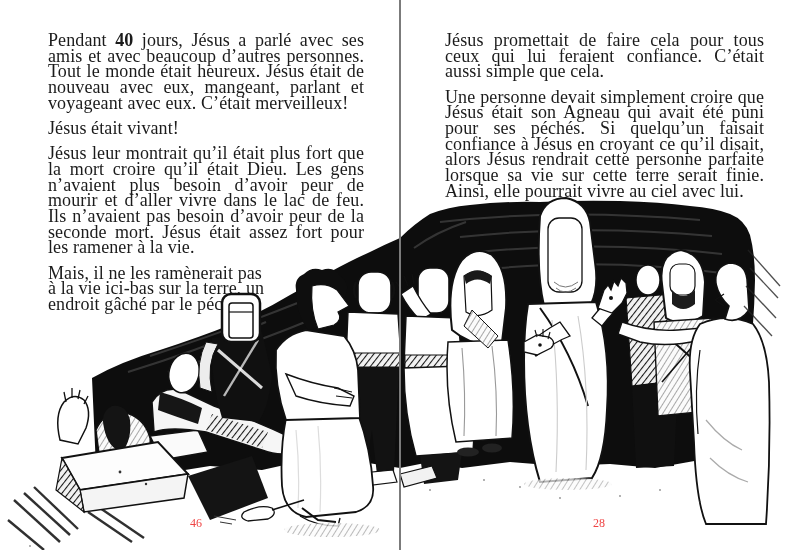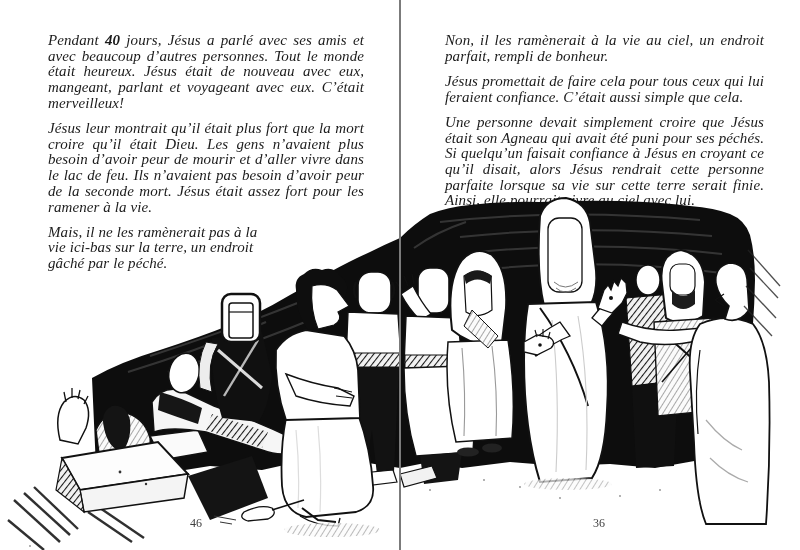--- a/index.html
+++ b/index.html
@@ -3,48 +3,48 @@
 <meta charset="utf-8">
 <style>
   html,body{margin:0;padding:0;}
   body{
     width:800px;height:550px;position:relative;overflow:hidden;
     background:#ffffff;color:#1b1b1b;
     font-family:"Liberation Serif", serif;
   }
   .page-spread{position:absolute;inset:0;}
   .text-col{
-    position:absolute;top:33px;font-size:15px;line-height:15.7px;
-    text-align:justify;letter-spacing:0.1px;font-style:italic;
+    position:absolute;top:33px;font-size:18px;line-height:15.7px;
+    text-align:justify;letter-spacing:0.1px;
   }
   .text-col p{margin:0 0 9.5px 0;}
   #left-col{left:48px;width:316px;}
   #right-col{left:445px;width:319px;}
   .bold{font-weight:bold;}
   p.wrap-para{width:292px;text-align:left;}
   .wrap-spacer{float:right;width:74px;height:36px;margin-top:16px;}
   .gutter{position:absolute;left:399px;top:0;width:2px;height:550px;background:#7b7b7b;}
-  .pagenum{position:absolute;top:516px;font-size:12px;color:#404040;}
+  .pagenum{position:absolute;top:516px;font-size:12px;color:#ef4444;}
   #pn-left{left:190px;}
   #pn-right{left:593px;}
   .illus{position:absolute;left:0;top:190px;width:800px;height:360px;}
 </style>
 </head>
 <body>
 
 <div class="page-spread">
 
   <div class="text-col" id="left-col">
     <p><span>Pendant</span> <span class="bold">40</span> <span>jours, Jésus a parlé avec ses amis et avec beaucoup d’autres personnes. Tout le monde était heureux. Jésus était de nouveau avec eux, mangeant, parlant et voyageant avec eux. C’était merveilleux!</span></p>
+    <p>Jésus était vivant!</p>
     <p>Jésus leur montrait qu’il était plus fort que la mort croire qu’il était Dieu. Les gens n’avaient plus besoin d’avoir peur de mourir et d’aller vivre dans le lac de feu. Ils n’avaient pas besoin d’avoir peur de la seconde mort. Jésus était assez fort pour les ramener à la vie.</p>
     <p class="wrap-para"><span class="wrap-spacer"></span><span>Mais, il ne les ramènerait pas à la vie ici-bas sur la terre, un endroit gâché par le péché.</span></p>
   </div>
 
   <div class="text-col" id="right-col">
-    <p>Non, il les ramènerait à la vie au ciel, un endroit parfait, rempli de bonheur.</p>
     <p>Jésus promettait de faire cela pour tous ceux qui lui feraient confiance. C’était aussi simple que cela.</p>
     <p>Une personne devait simplement croire que Jésus était son Agneau qui avait été puni pour ses péchés. Si quelqu’un faisait confiance à Jésus en croyant ce qu’il disait, alors Jésus rendrait cette personne parfaite lorsque sa vie sur cette terre serait finie. Ainsi, elle pourrait vivre au ciel avec lui.</p>
   </div>
 
   <svg class="illus" viewBox="0 0 800 360" aria-hidden="true">
     <defs>
       <pattern id="hatch" width="5" height="5" patternUnits="userSpaceOnUse" patternTransform="rotate(38)">
         <rect width="5" height="5" fill="#f2f2f2"></rect>
           <line x1="0" y1="0" x2="0" y2="5" stroke="#161616" stroke-width="2.1"></line>
       </pattern>
@@ -225,15 +225,15 @@
     <g>
       <path d="M244,322 Q260,314 272,318 Q278,324 268,329 L248,331 Q238,328 244,322 Z" fill="#fff" stroke="#111" stroke-width="1.3"></path>
       <path d="M272,320 L304,310" stroke="#111" stroke-width="1.6" fill="none"></path>
       <path d="M214,326 L236,330 M220,332 L232,334" stroke="#333" stroke-width="1" fill="none"></path>
     </g>
   </svg>
 
   <div class="gutter"></div>
 
   <div class="pagenum" id="pn-left">46</div>
-  <div class="pagenum" id="pn-right">36</div>
+  <div class="pagenum" id="pn-right">28</div>
 
 </div>
 
 </body></html>

